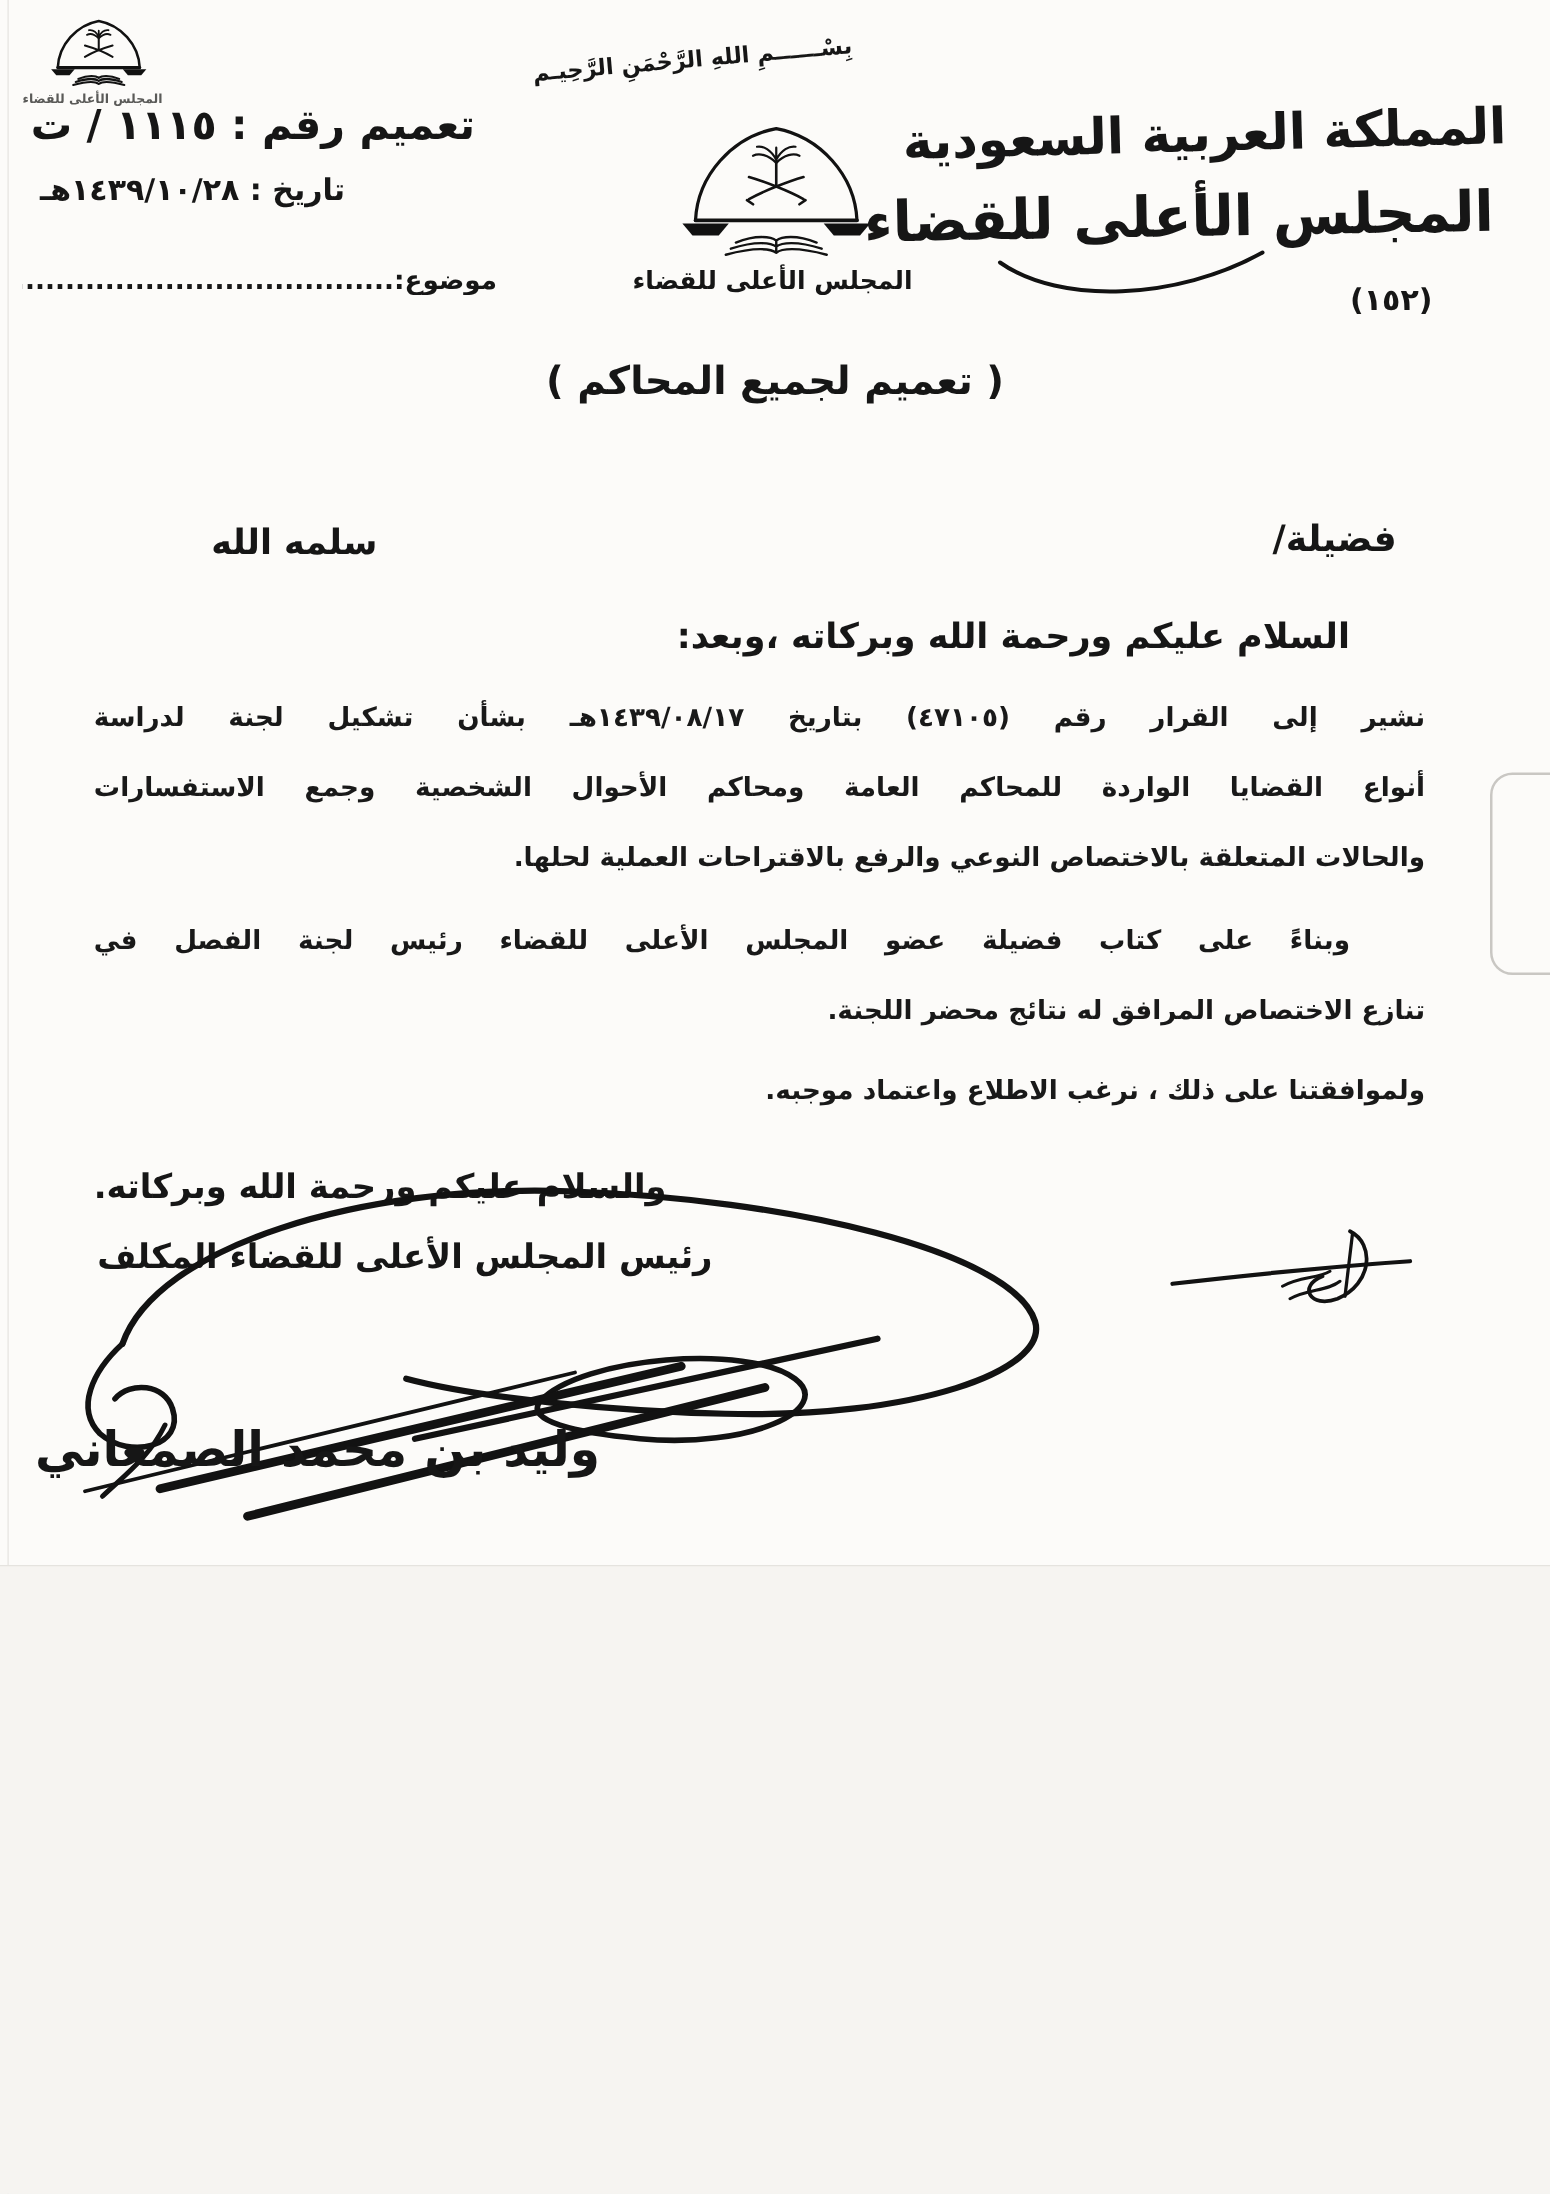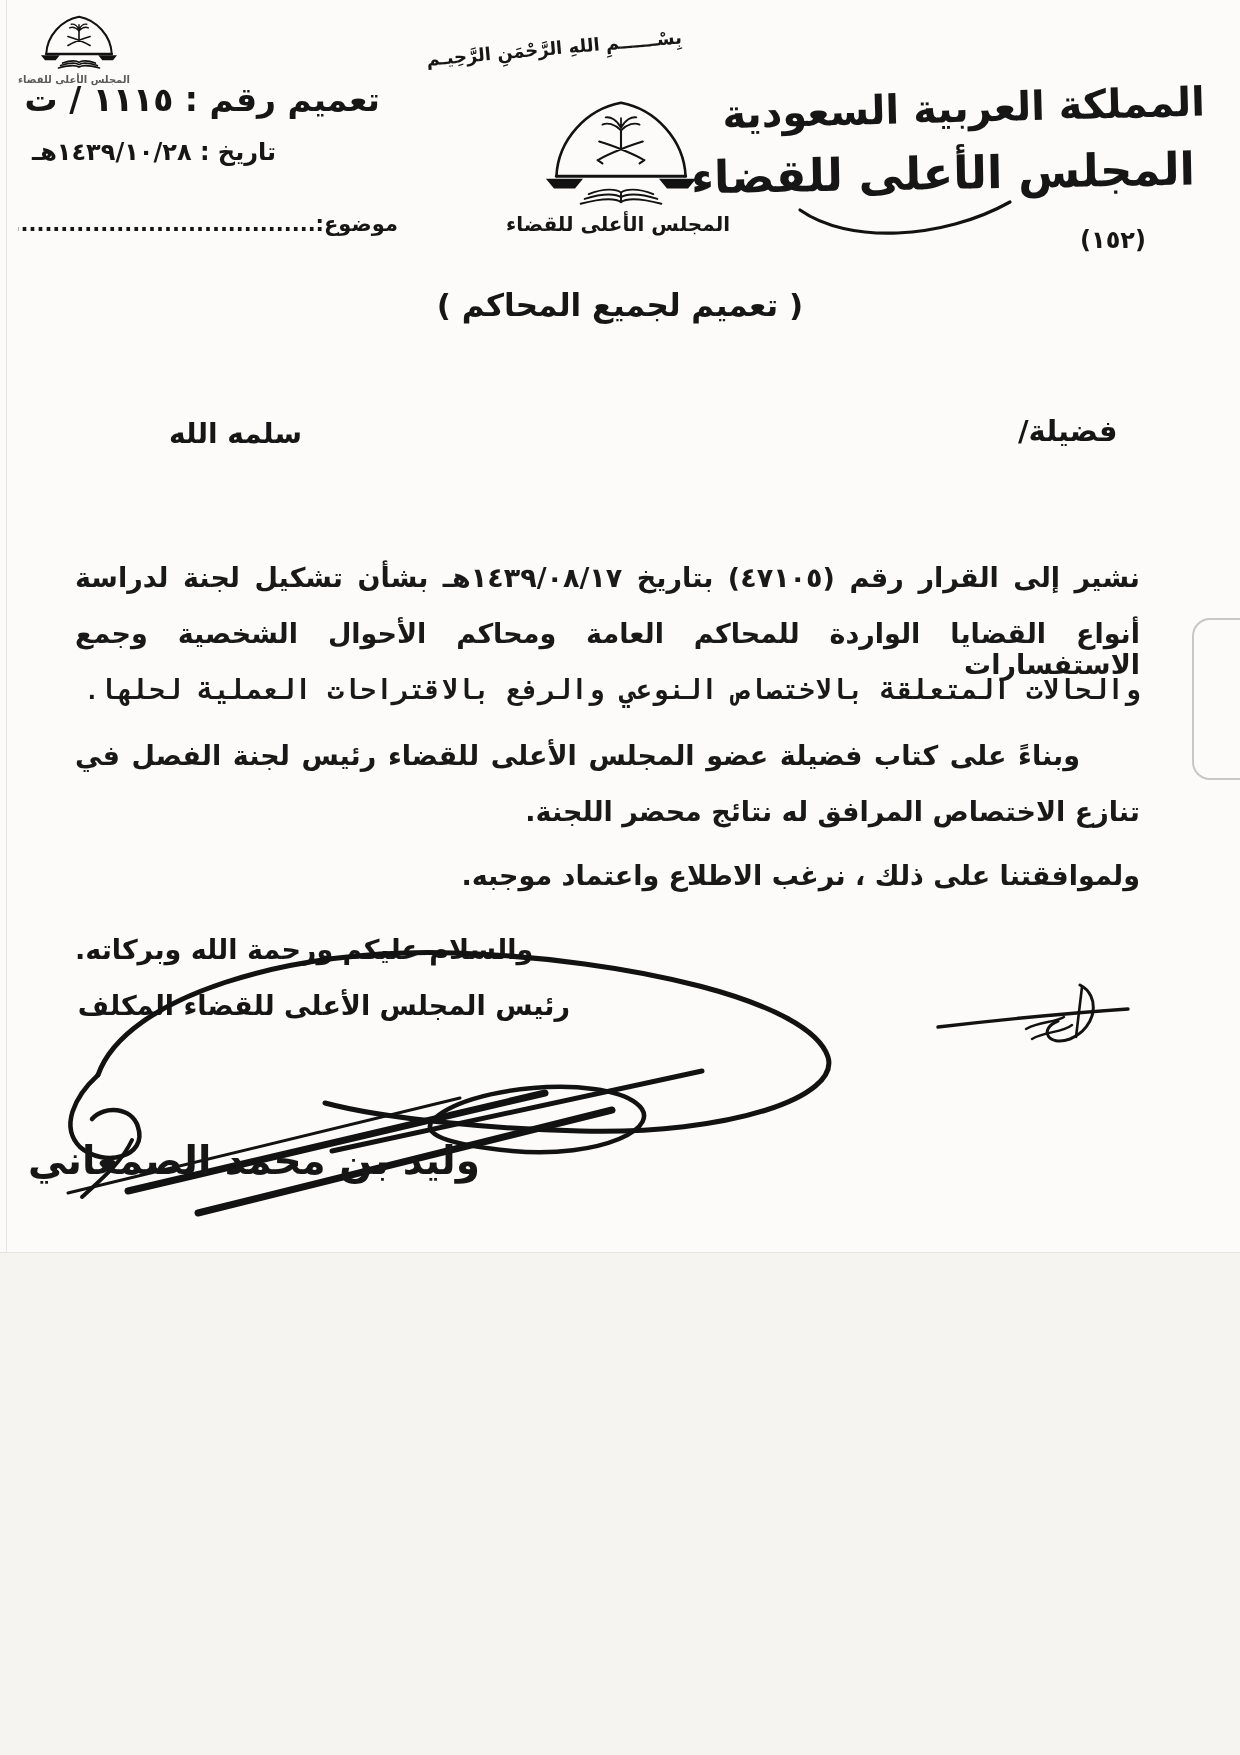--- a/index.html
+++ b/index.html
@@ -5,21 +5,21 @@
   html,body{margin:0;padding:0;background:#e9e8e6;}
   .page{
     position:relative;width:1240px;height:1755px;overflow:hidden;
     background:#fcfbf9;color:#161616;direction:rtl;
     font-family:"DejaVu Sans",sans-serif;
   }
   .abs{position:absolute;}
   .txt{font-weight:bold;color:#161616;white-space:nowrap;}
   .jl{
     position:absolute;left:75px;width:1065px;height:46px;
-    font-size:27px;font-weight:bold;direction:rtl;
+    font-size:21px;font-weight:bold;direction:rtl;
     text-align:justify;text-align-last:justify;white-space:normal;color:#191919;
   }
   .jl.end{text-align-last:right;}
   .calli{font-weight:bold;letter-spacing:-1px;}
   .noise-line-left{position:absolute;left:6px;top:0;width:1px;height:1755px;background:#dcdad6;opacity:.7;}
   .lower-sheet{position:absolute;left:0;top:1252px;width:1240px;height:503px;background:#f6f4f1;border-top:1px solid #e5e3df;}
   .round-edge{position:absolute;left:1192px;top:618px;width:70px;height:158px;border:2px solid #c9c7c3;border-radius:18px;background:transparent;}
   svg{display:block;}
   .sigstroke{stroke:#121212;fill:none;stroke-linecap:round;stroke-linejoin:round;}
 </style>
@@ -73,24 +73,25 @@
       <path class="sigstroke" stroke-width="3.2" d="M 10 14 C 58 48 152 44 220 6"></path>
     </svg>
   </div>
   <div class="abs txt" style="left:1068px;top:226px;width:90px;font-size:24px;text-align:center;">(١٥٢)</div>
 
   <div class="abs txt" style="left:420px;top:287px;width:400px;font-size:31px;text-align:center;">( تعميم لجميع المحاكم )</div>
 
   <div class="abs txt" style="left:1018px;top:414px;width:122px;font-size:29px;text-align:left;">فضيلة/</div>
   <div class="abs txt" style="left:158px;top:417px;width:155px;font-size:28px;text-align:center;">سلمه الله</div>
 
+  <div class="abs txt" style="left:75px;width:1005px;top:492px;font-size:28px;text-align:right;direction:rtl;">السلام عليكم ورحمة الله وبركاته ،وبعد:</div>
 
   <div class="jl" style="top:562px;">نشير إلى القرار رقم (٤٧١٠٥) بتاريخ ١٤٣٩/٠٨/١٧هـ بشأن تشكيل لجنة لدراسة</div>
   <div class="jl" style="top:618px;">أنواع القضايا الواردة للمحاكم العامة ومحاكم الأحوال الشخصية وجمع الاستفسارات</div>
-  <div class="jl end" style="top:674px;font-family:Liberation Mono, monospace;">والحالات المتعلقة بالاختصاص النوعي والرفع بالاقتراحات العملية لحلها.</div>
+  <div class="jl end" style="top:674px;">والحالات المتعلقة بالاختصاص النوعي والرفع بالاقتراحات العملية لحلها.</div>
 
   <div class="jl" style="top:740px;padding-right:60px;width:1005px;">وبناءً على كتاب فضيلة عضو المجلس الأعلى للقضاء رئيس لجنة الفصل في</div>
   <div class="jl end" style="top:796px;">تنازع الاختصاص المرافق له نتائج محضر اللجنة.</div>
 
   <div class="jl end" style="top:860px;">ولموافقتنا على ذلك ، نرغب الاطلاع واعتماد موجبه.</div>
 
   <div class="abs txt" style="left:75px;width:915px;top:934px;font-size:27px;text-align:left;direction:rtl;">والسلام عليكم ورحمة الله وبركاته.</div>
 
   <div class="abs" style="left:930px;top:975px;width:210px;">
     <svg width="210" height="100" viewBox="0 0 210 100">

